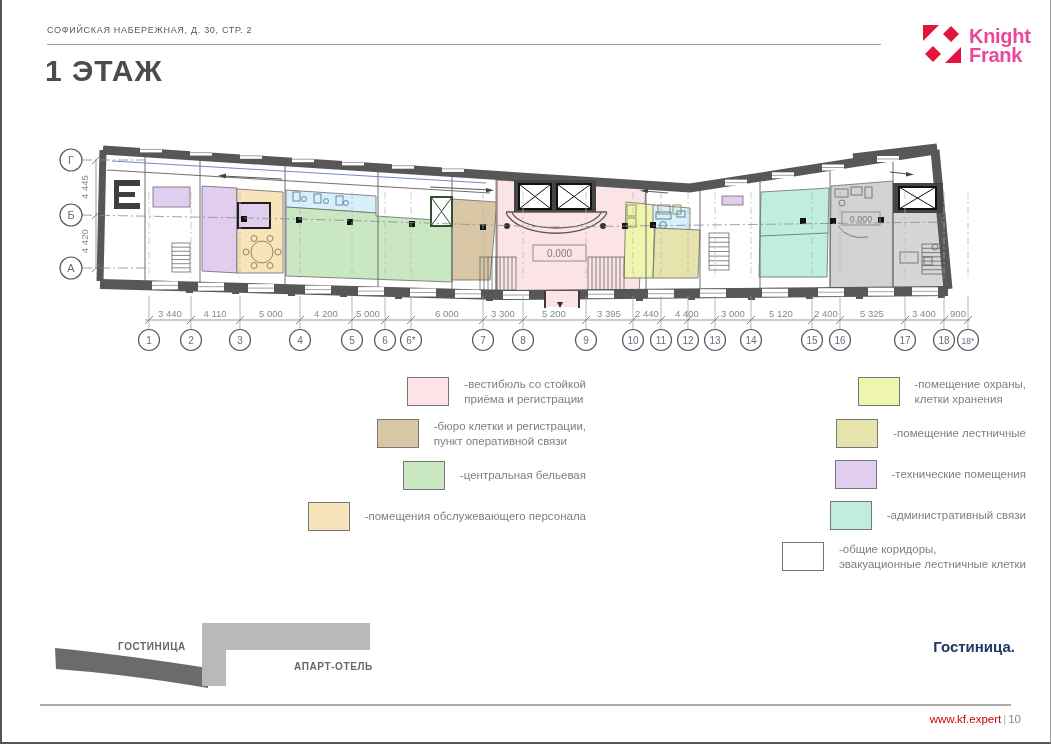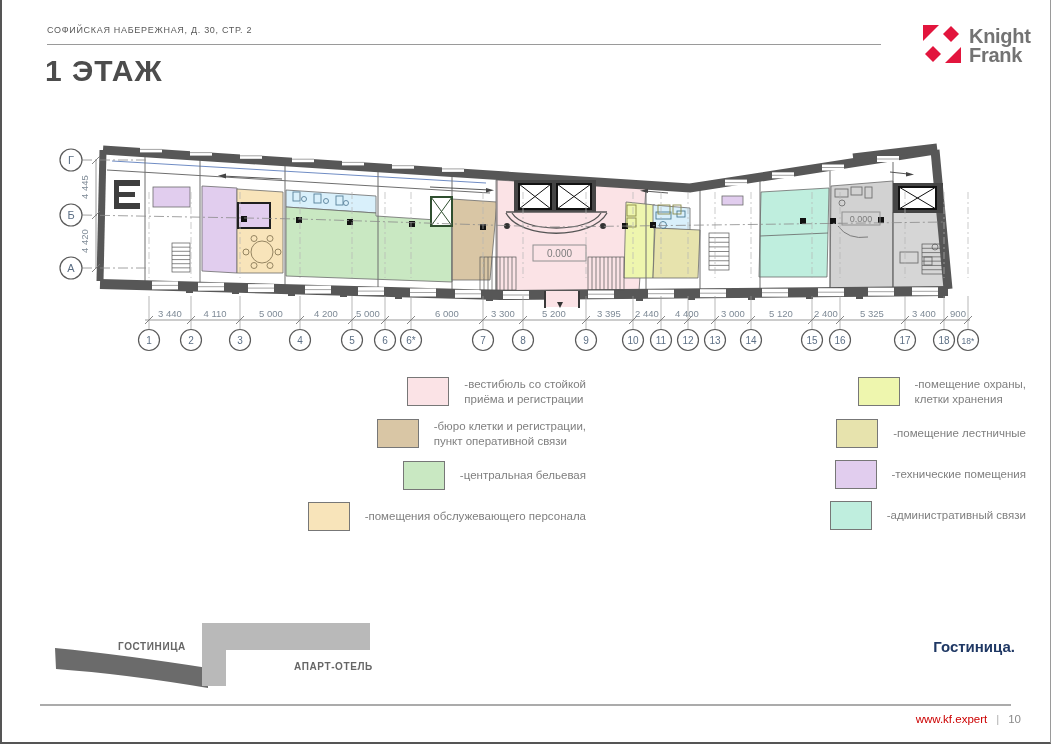--- a/index.html
+++ b/index.html
@@ -37,21 +37,21 @@
   #legend-right{left:606px;width:420px;}
   .legend-item{display:flex;align-items:center;margin-bottom:12px;justify-content:flex-end;}
   .swatch{width:40px;height:27px;border:1px solid #777;margin-right:15px;flex:0 0 auto;}
   .legend-label{font-size:11.5px;color:#7f7f7f;line-height:1.3;white-space:pre-line;}
   
   #site-svg{position:absolute;left:40px;top:606px;}
   .site-label{fill:#666;font-size:10px;font-weight:600;letter-spacing:.6px;font-family:"Liberation Sans",sans-serif;}
   
   .caption{position:absolute;right:36px;top:638px;font-size:15px;font-weight:bold;color:#1f3864;}
   .footer-rule{position:absolute;left:40px;top:704px;width:971px;height:2px;background:#ababab;}
-  .footer-links{position:absolute;right:30px;top:713px;font-size:11.5px;display:flex;align-items:flex-end;gap:9px;}
+  .footer-links{position:absolute;right:30px;top:713px;font-size:11.5px;display:flex;align-items:flex-end;gap:2px;}
   .footer-site{color:#cc0000;text-decoration:none;}
   .footer-sep{color:#b0b0b0;}
   .footer-page{color:#8a8a8a;}
 </style>
 </head>
 <body>
 
 <div class="page-frame"></div>
 
 <div class="address">СОФИЙСКАЯ НАБЕРЕЖНАЯ, Д. 30, СТР. 2</div>
@@ -60,21 +60,21 @@
 
 <div class="logo">
   <span>
     <svg width="40" height="40" viewBox="0 0 40 40">
       <polygon points="1,1 17,1 1,17" fill="#e2153d"></polygon>
       <polygon points="29,2 37,10 29,18 21,10" fill="#e2153d"></polygon>
       <polygon points="11,22 19,30 11,38 3,30" fill="#e2153d"></polygon>
       <polygon points="39,39 23,39 39,23" fill="#e2153d"></polygon>
     </svg>
   </span>
-  <span class="logo-text" style="color:#737373">
+  <span class="logo-text" style="color:#ec4899">
     <span>Knight</span><br>
     <span>Frank</span>
   </span>
 </div>
 
 <svg id="plan-svg" width="980" height="252" viewBox="40 118 980 252">
 
   <polygon points="104,153 688,191 934,153 945,287 101,280" fill="#ffffff"></polygon>
 
   <g>
@@ -549,20 +549,25 @@
       <div class="legend-label">-помещение лестничные</div>
     </div>
     <div class="legend-item">
       <span class="swatch" style="background: rgb(225, 205, 238);"></span>
       <div class="legend-label">-технические помещения</div>
     </div>
     <div class="legend-item">
       <span class="swatch" style="background: rgb(191, 238, 222);"></span>
       <div class="legend-label">-административный связи</div>
     </div>
+    <div class="legend-item">
+      <span class="swatch" style="background: rgb(255, 255, 255);"></span>
+      <div class="legend-label">-общие коридоры,
+эвакуационные лестничные клетки</div>
+    </div>
   </div>
 
 <svg id="site-svg" width="400" height="100" viewBox="40 606 400 100">
   <path d="M55,648 Q125,655 208,668 L208,688 Q125,674 56,669 Z" fill="#6b6b6b"></path>
   <path d="M202,623 L370,623 L370,650 L226,650 L226,686 L202,686 Z" fill="#b9b9b9"></path>
   <text x="118" y="650" class="site-label">ГОСТИНИЦА</text>
   <text x="294" y="670" class="site-label">АПАРТ-ОТЕЛЬ</text>
 </svg>
 
 <div class="caption">Гостиница.</div>

